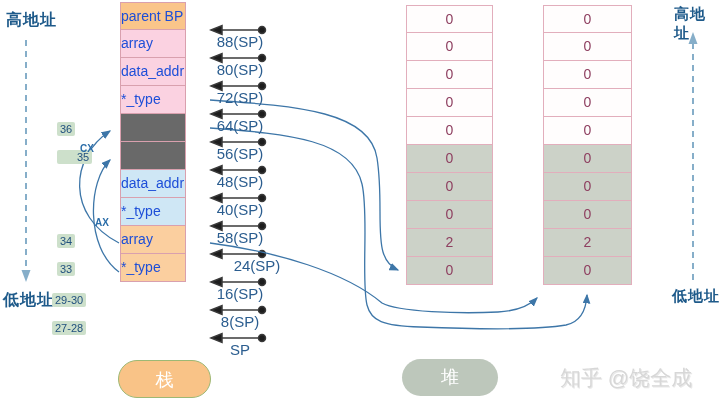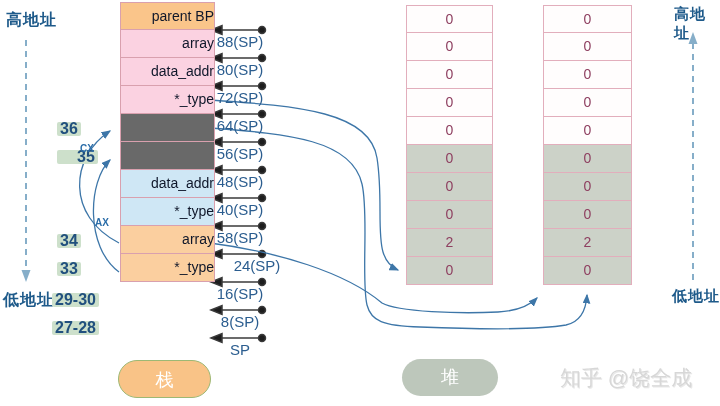--- a/index.html
+++ b/index.html
@@ -6,43 +6,43 @@
   #canvas{position:relative;width:720px;height:406px;background:#fff;overflow:hidden;
           font-family:"Liberation Sans","DejaVu Sans",sans-serif;}
   .abs{position:absolute;}
   svg.overlay{position:absolute;left:0;top:0;width:720px;height:406px;pointer-events:none;}
 
   
   .axis-label{font-size:16px;font-weight:bold;color:#1e5a8a;letter-spacing:1px;}
 
   
   #stack-col{left:120px;top:2px;width:89px;}
-  .cell{box-sizing:border-box;width:95px;height:28px;line-height:27px;text-align:right;
-        font-size:14px;color:#0f172a;border:1px solid #d9a0ae;border-top:none;}
+  .cell{box-sizing:border-box;width:66px;height:28px;line-height:27px;text-align:left;
+        font-size:14px;color:#1d4ed8;border:1px solid #d9a0ae;border-top:none;}
   .cell:first-child{border-top:1px solid #d9a0ae;}
   .c-orange{background:#fac58a;}
   .c-pink{background:#fbd2e1;}
   .c-gray{background:#696969;}
   .c-blue{background:#cfe7f5;}
   .c-orange2{background:#fbcf9f;}
 
   
   .heap-col{width:87px;}
   #heap-col-1{left:406px;top:5px;}
   #heap-col-2{left:543px;top:5px;width:89px;}
   .hcell{box-sizing:border-box;height:28px;line-height:27px;text-align:center;font-size:14px;
          color:#8e3f60;border:1px solid #e2aebc;border-top:none;background:#fffdfd;}
   .hcell:first-child{border-top:1px solid #e2aebc;}
   .hcell.filled{background:#ccd2c8;}
 
   
   .sp-label{width:48px;text-align:center;font-size:15px;color:#2b5d8f;}
 
   
-  .badge{background:#cde0cb;color:#21507e;font-size:16px;font-weight:bold;
+  .badge{background:#cde0cb;color:#21507e;font-size:11px;font-weight:normal;
          padding:0 3px;line-height:14px;border-radius:2px;}
 
   
   .reg{font-size:10px;font-weight:bold;color:#2b6da8;}
 
   
   .pill{border-radius:19px;text-align:center;color:#fff;font-size:18px;}
   #stack-pill{left:118px;top:360px;width:93px;height:38px;line-height:38px;
               background:#f9c387;border:1.5px solid #9db874;box-sizing:border-box;}
   #heap-pill{left:402px;top:359px;width:96px;height:37px;line-height:37px;background:#bdc7bb;}

